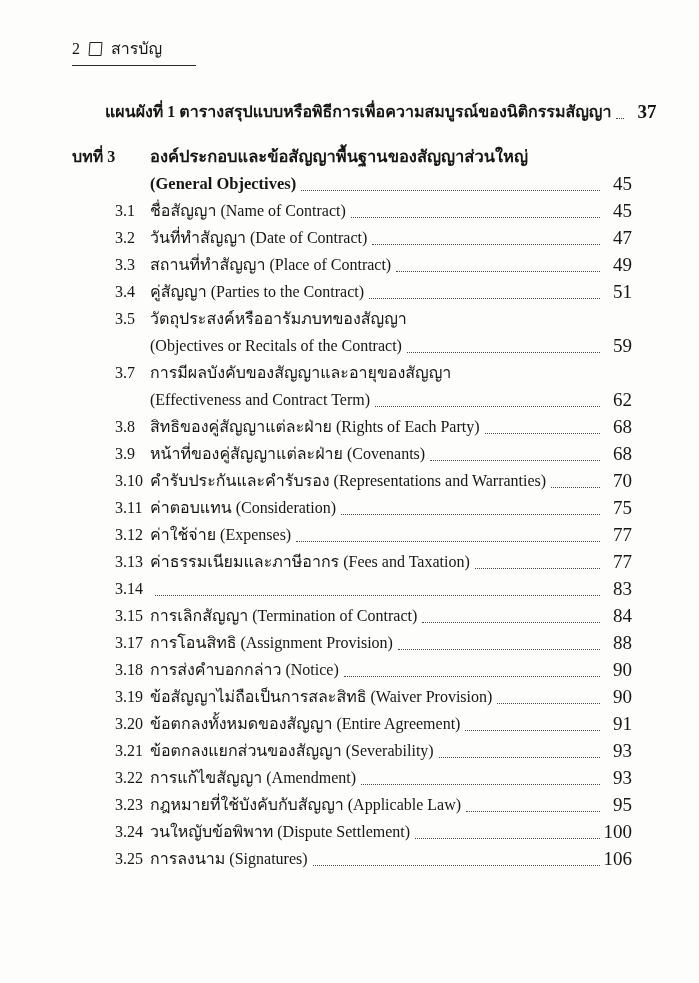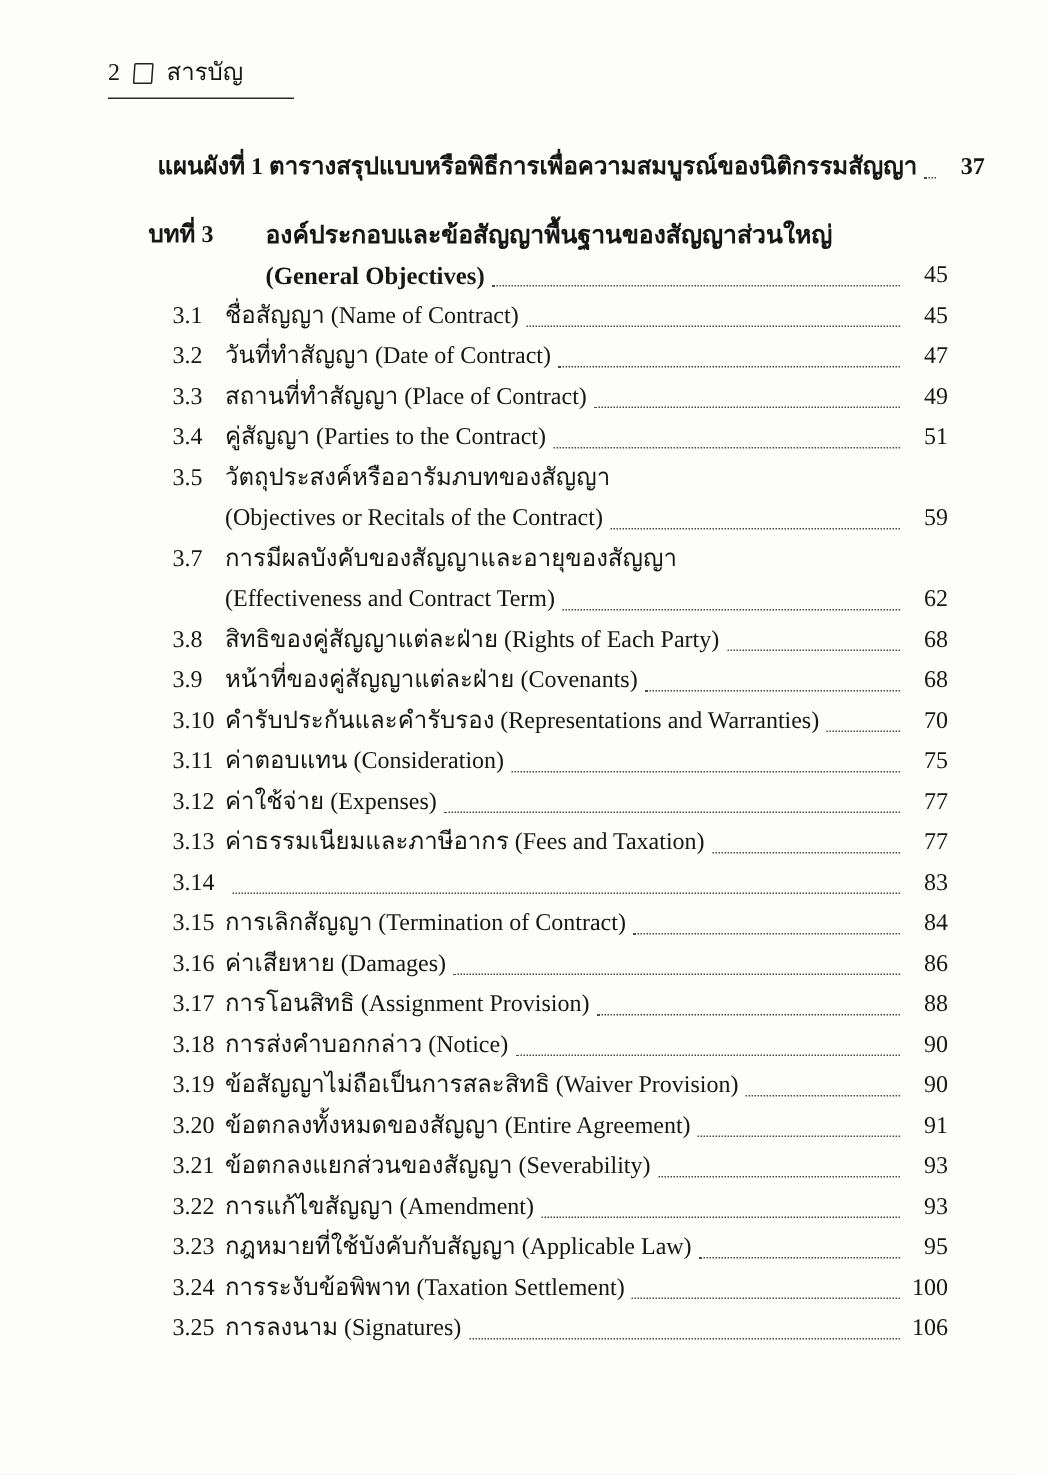--- a/index.html
+++ b/index.html
@@ -47,21 +47,21 @@
   .toc-line {
     display: flex;
     align-items: center;
     line-height: 27px;
     white-space: nowrap;
   }
   .pre-line {
     padding-left: 33px;
     font-weight: bold;
   }
-  .chapter-block { margin-top: 18px; margin-left: 27px; }
+  .chapter-block { margin-top: 18px; }
   .chapter-label {
     flex: none;
     width: 78px;
     font-weight: bold;
   }
   .chapter-title {
     font-weight: bold;
     font-size: 16.5px;
   }
   .sec-line { padding-left: 43px; }
@@ -74,21 +74,21 @@
     flex: 1 1 auto;
     min-width: 8px;
     border-bottom: 1.6px dotted #4a4a4a;
     align-self: flex-end;
     margin: 0 4px 6px 5px;
   }
   .col-page {
     flex: none;
     min-width: 28px;
     text-align: right;
-    font-size: 16px;
+    font-size: 19px;
   }
 </style>
 </head>
 <body>
 
 <div class="page">
 
   <div>
     <span class="running-header">
       <span>2</span>
@@ -204,26 +204,20 @@
           <span class="leader"></span>
           <span class="col-page">83</span>
         </div>
         <div class="toc-line sec-line">
           <span class="col-num">3.15</span>
           <span class="entry-text">การเลิกสัญญา (Termination of Contract)</span>
           <span class="leader"></span>
           <span class="col-page">84</span>
         </div>
         <div class="toc-line sec-line">
-          <span class="col-num">3.16</span>
-          <span class="entry-text">ค่าเสียหาย (Damages)</span>
-          <span class="leader"></span>
-          <span class="col-page">86</span>
-        </div>
-        <div class="toc-line sec-line">
           <span class="col-num">3.17</span>
           <span class="entry-text">การโอนสิทธิ (Assignment Provision)</span>
           <span class="leader"></span>
           <span class="col-page">88</span>
         </div>
         <div class="toc-line sec-line">
           <span class="col-num">3.18</span>
           <span class="entry-text">การส่งคำบอกกล่าว (Notice)</span>
           <span class="leader"></span>
           <span class="col-page">90</span>
@@ -253,21 +247,21 @@
           <span class="col-page">93</span>
         </div>
         <div class="toc-line sec-line">
           <span class="col-num">3.23</span>
           <span class="entry-text">กฎหมายที่ใช้บังคับกับสัญญา (Applicable Law)</span>
           <span class="leader"></span>
           <span class="col-page">95</span>
         </div>
         <div class="toc-line sec-line">
           <span class="col-num">3.24</span>
-          <span class="entry-text">การระงับข้อพิพาท (Taxation Settlement)</span>
+          <span class="entry-text">วนใหญับข้อพิพาท (Dispute Settlement)</span>
           <span class="leader"></span>
           <span class="col-page">100</span>
         </div>
         <div class="toc-line sec-line">
           <span class="col-num">3.25</span>
           <span class="entry-text">การลงนาม (Signatures)</span>
           <span class="leader"></span>
           <span class="col-page">106</span>
         </div>
       </div>

